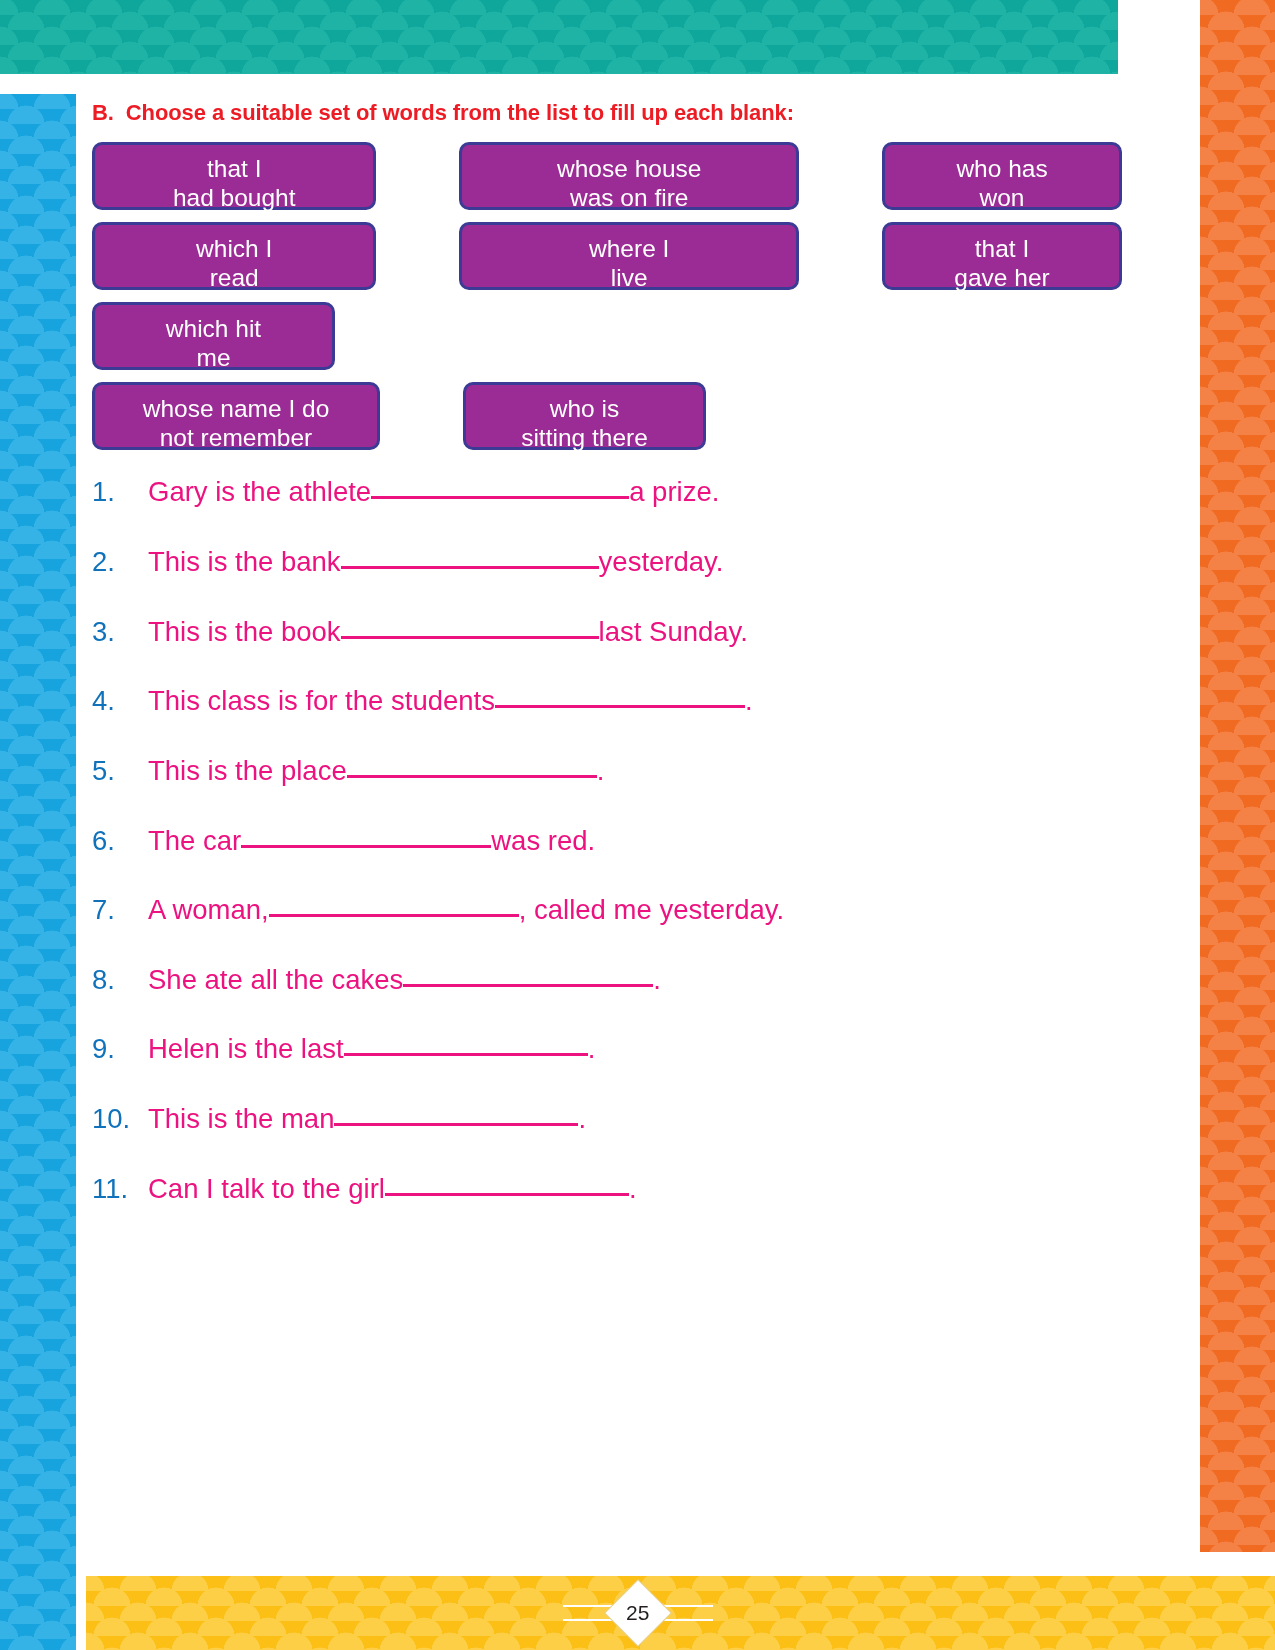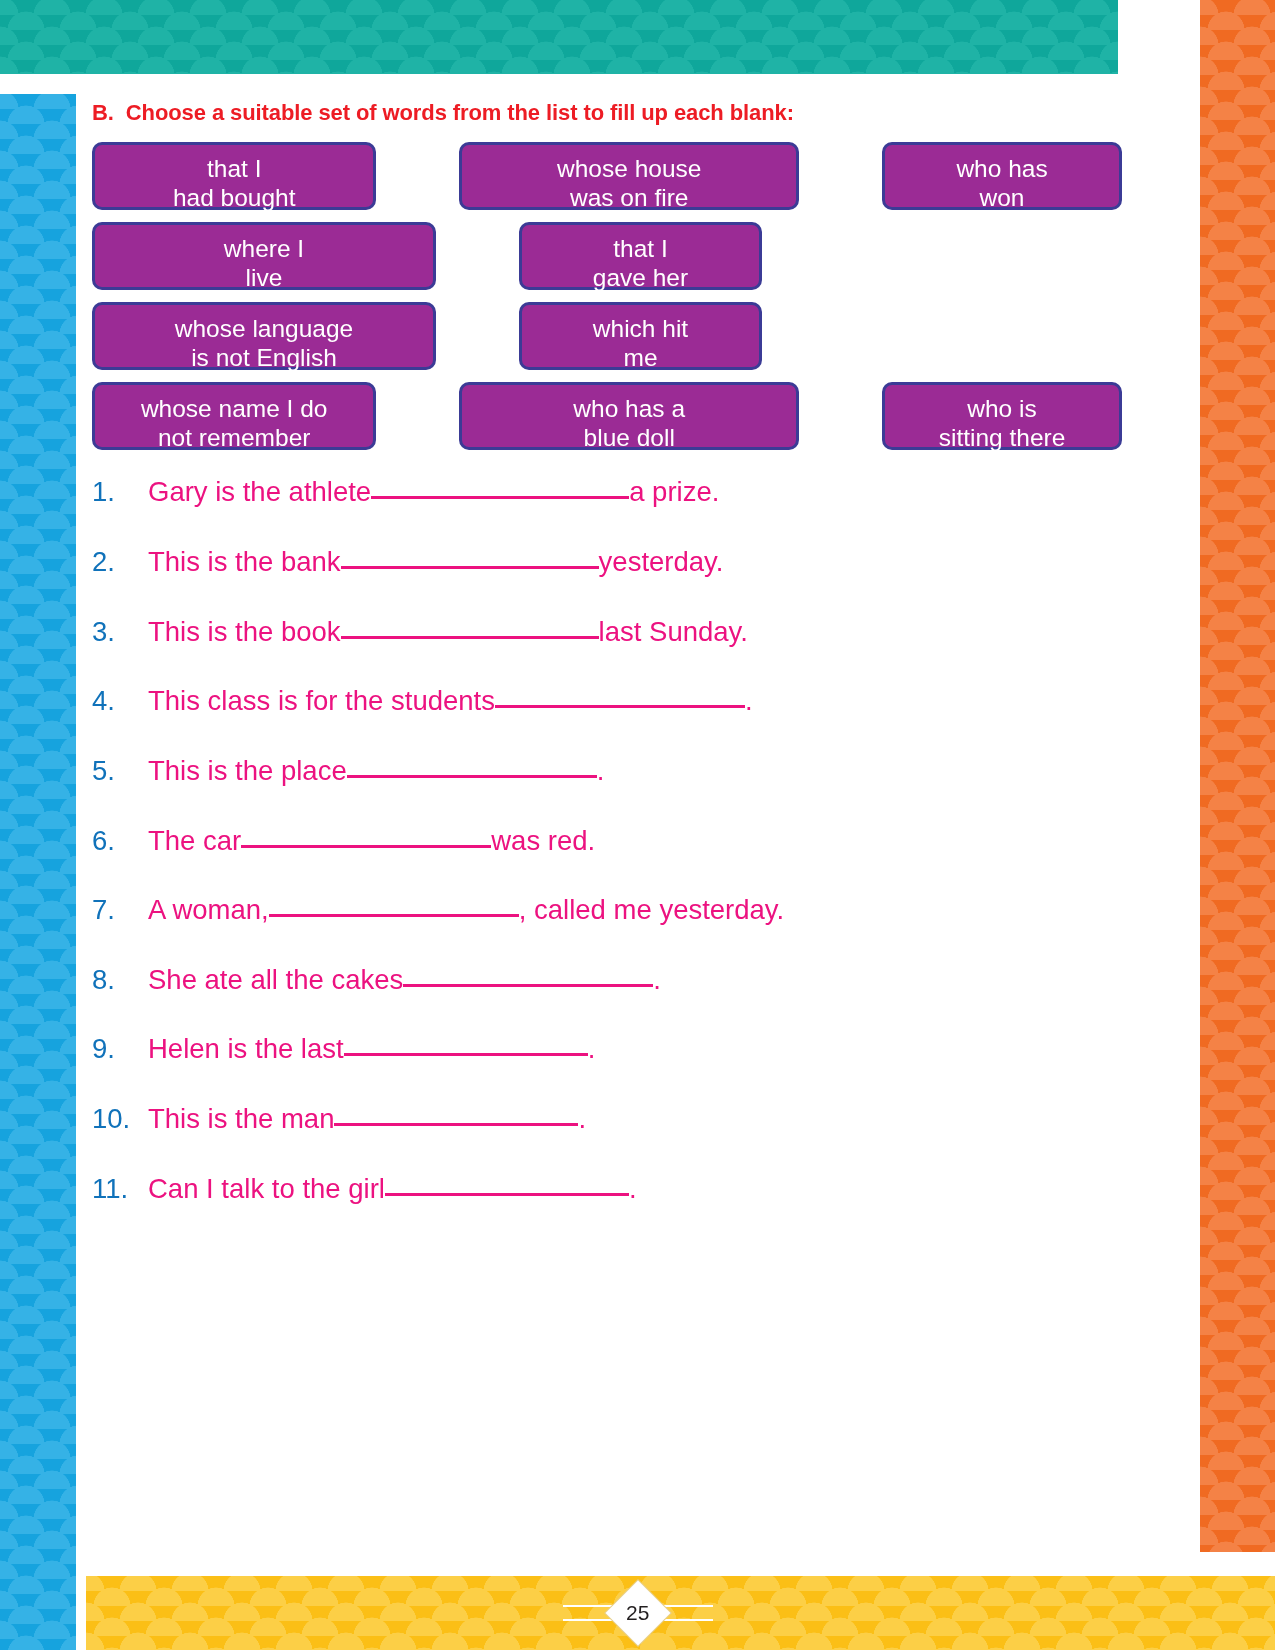--- a/index.html
+++ b/index.html
@@ -203,38 +203,36 @@
     <div class="bank-row">
       <div class="chip col-a">that I
 had bought</div>
       <div class="chip col-b">whose house
 was on fire</div>
       <div class="chip col-c">who has
 won</div>
     </div>
 
     <div class="bank-row">
+      <div class="chip col-a">which I
+read</div>
       <div class="chip col-b">where I
 live</div>
       <div class="chip col-c">that I
 gave her</div>
     </div>
 
     <div class="bank-row">
-      <div class="chip col-b">whose language
-is not English</div>
       <div class="chip col-c">which hit
 me</div>
     </div>
 
     <div class="bank-row">
       <div class="chip col-a">whose name I do
 not remember</div>
-      <div class="chip col-b">who has a
-blue doll</div>
       <div class="chip col-c">who is
 sitting there</div>
     </div>
 
   </div>
 
   <div id="questions">
 
     <div class="q">
       <span class="q-num">1.</span>

